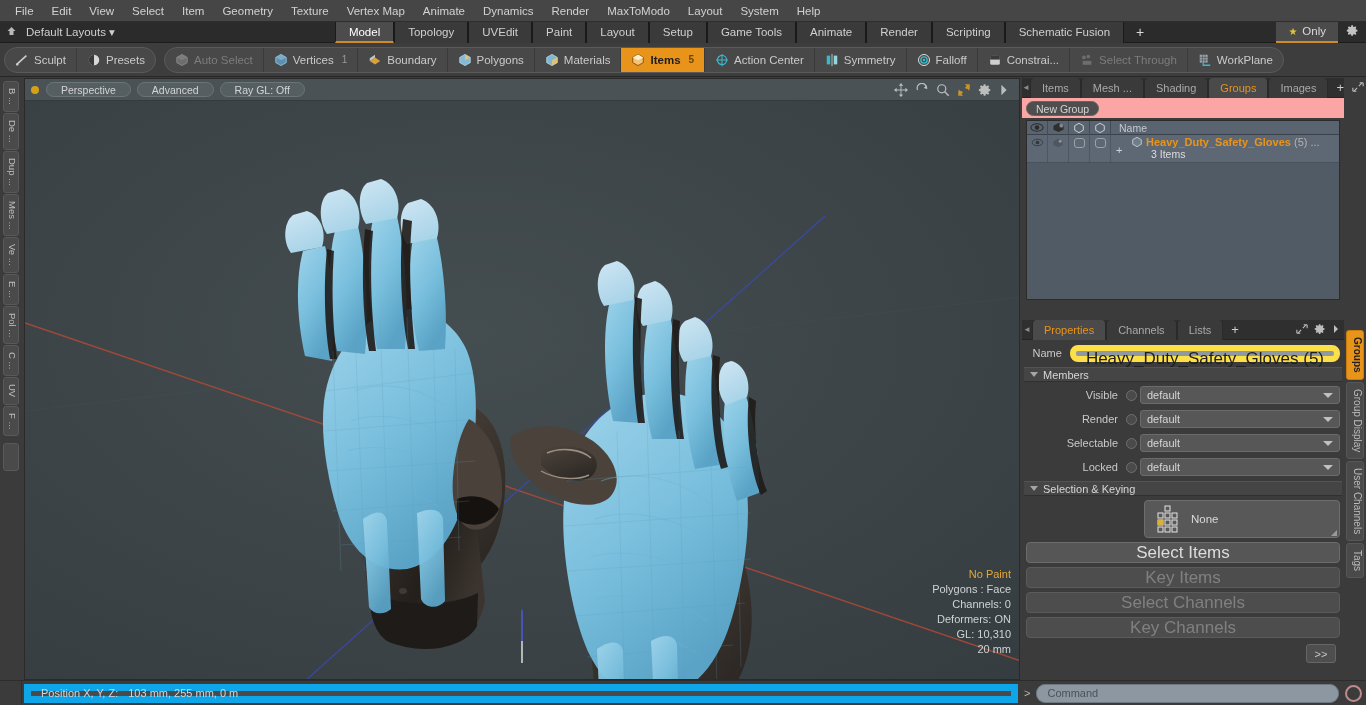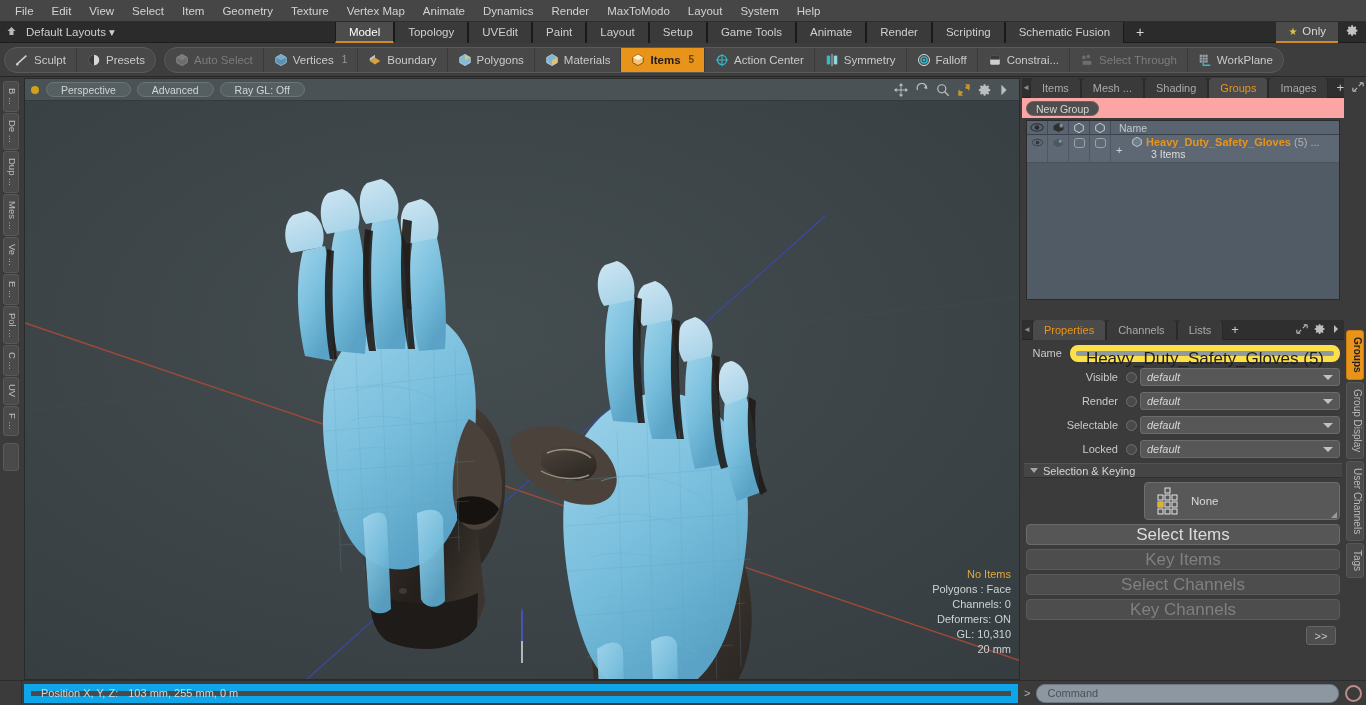--- a/index.html
+++ b/index.html
@@ -161,21 +161,21 @@
   .prop-name-field {
     flex:1; height:17px; line-height:16px; background:#8f99a3; border:6px solid #fde047;
     border-radius:8px; color:#1e1e1e; font-size:17px; padding:0 10px; white-space:nowrap;
   }
   .section-hdr {
     height:15px; display:flex; align-items:center; gap:5px;
     background:#454545; border-top:1px solid #535353; border-bottom:1px solid #303030;
     padding-left:6px; font-size:11px; color:#d6d6d6; margin:3px 2px 1px 2px;
   }
   .caret { width:0;height:0;border-left:4px solid transparent;border-right:4px solid transparent;border-top:5px solid #a5a5a5; }
-  .dd-wrap { flex:1; display:flex; align-items:center; height:18px;font-style:italic; }
+  .dd-wrap { flex:1; display:flex; align-items:center; height:18px; }
   .dd-radio { width:11px; height:11px; border-radius:50%; border:1px solid #6f6f6f; background:#4a4a4a; margin-right:3px; flex:0 0 11px; }
   .dropdown {
     flex:1; height:18px; background:#575757; border:1px solid #6b6b6b; border-radius:3px;
     display:flex; align-items:center; justify-content:space-between; padding:0 6px;
     font-size:11px; color:#d6d6d6; cursor:default;
   }
   .dd-arrow { width:0;height:0;border-left:5px solid transparent;border-right:5px solid transparent;border-top:5px solid #c0c0c0; }
 
   .sel-area { padding:3px 4px 0 4px; }
   .sel-none {
@@ -646,21 +646,21 @@
           <line x1="8" y1="20" x2="30" y2="28" stroke="#b24a35" stroke-width="1.6"></line>
           <line x1="8" y1="20" x2="-10" y2="28" stroke="#3a4ab5" stroke-width="1.6"></line>
           <text x="4" y="-2" fill="#4fa84f" font-size="9" font-family="Liberation Sans">Y</text>
           <text x="32" y="30" fill="#b24a35" font-size="9" font-family="Liberation Sans">X</text>
           <text x="-18" y="28" fill="#3a4ab5" font-size="9" font-family="Liberation Sans">Z</text>
         </g>
       </svg>
     </div>
 
     <div class="vp-stats">
-      <div class="hl">No Items</div>
+      <div class="hl">No Paint</div>
       <div>Polygons : Face</div>
       <div>Channels: 0</div>
       <div>Deformers: ON</div>
       <div>GL: 10,310</div>
       <div>20 mm</div>
     </div>
   </div>
 
   <div class="rightpanel">
     <div class="panel-tabrow" id="panel-tabrow">
@@ -759,20 +759,24 @@
                 <path d="M2 1 L6 5 L2 9 Z" fill="#bdbdbd"></path>
               </svg></span>
           </div>
         </div>
 
       <div class="prop-row">
         <div class="prop-label">Name</div>
         <div class="prop-name-field">Heavy_Duty_Safety_Gloves (5)</div>
       </div>
 
+      <div class="section-hdr">
+        <span class="caret"></span>
+        <span>Members</span>
+      </div>
 
       <div id="prop-fields">
           <div class="prop-row">
             <div class="prop-label">Visible</div>
             <div class="dd-wrap">
               <div class="dd-radio"></div>
               <div class="dropdown">
                 <span>default</span>
                 <span class="dd-arrow"></span>
               </div>

